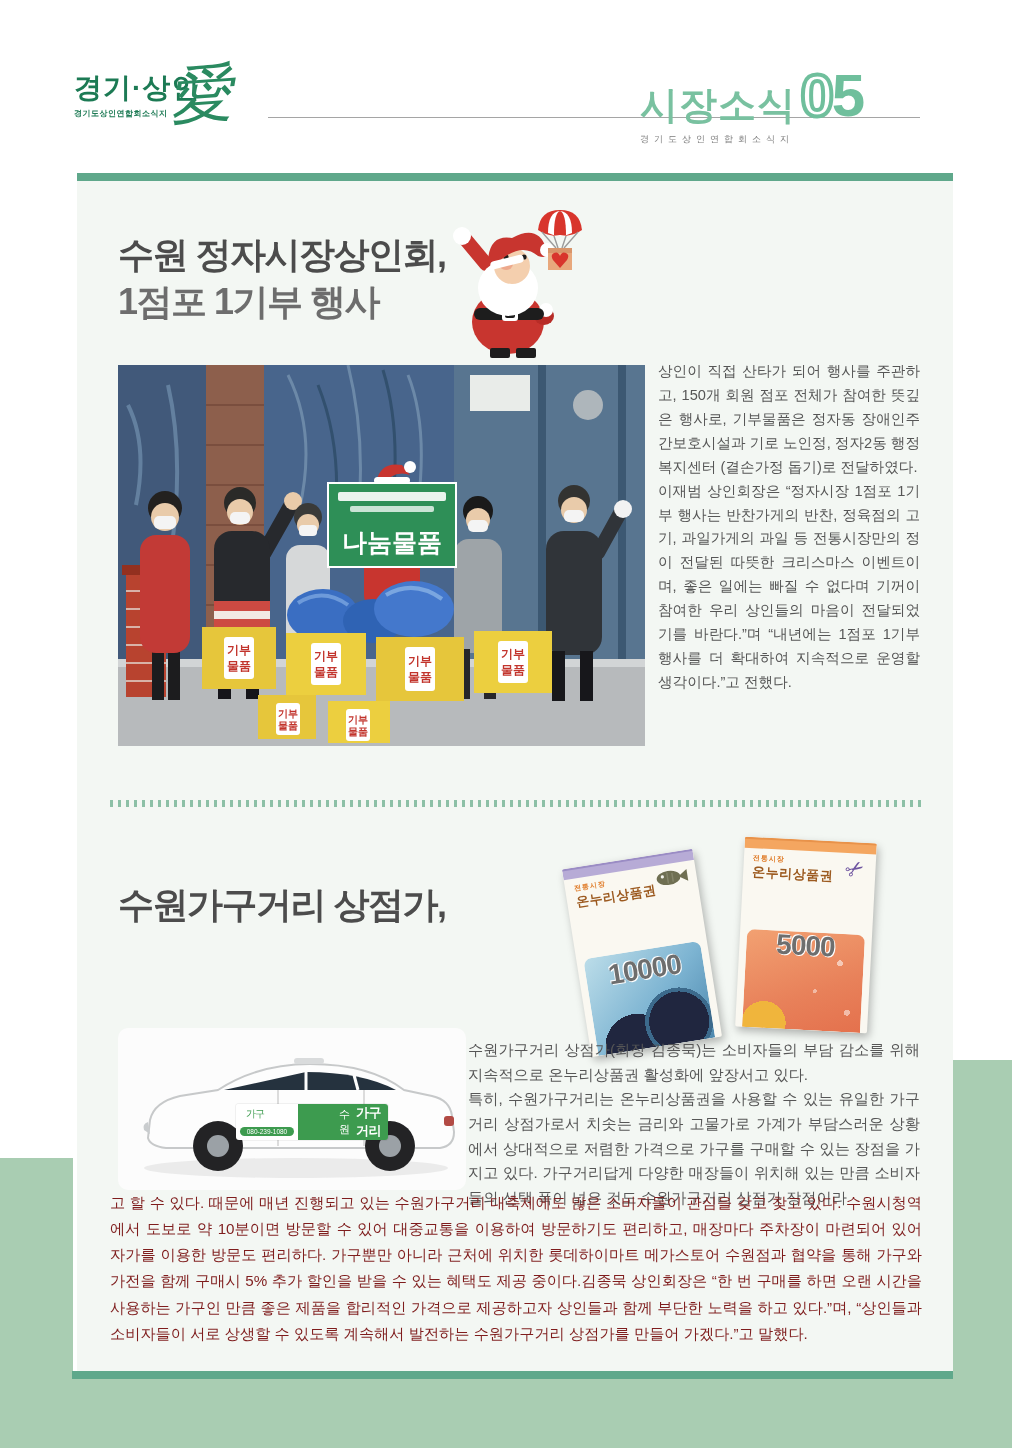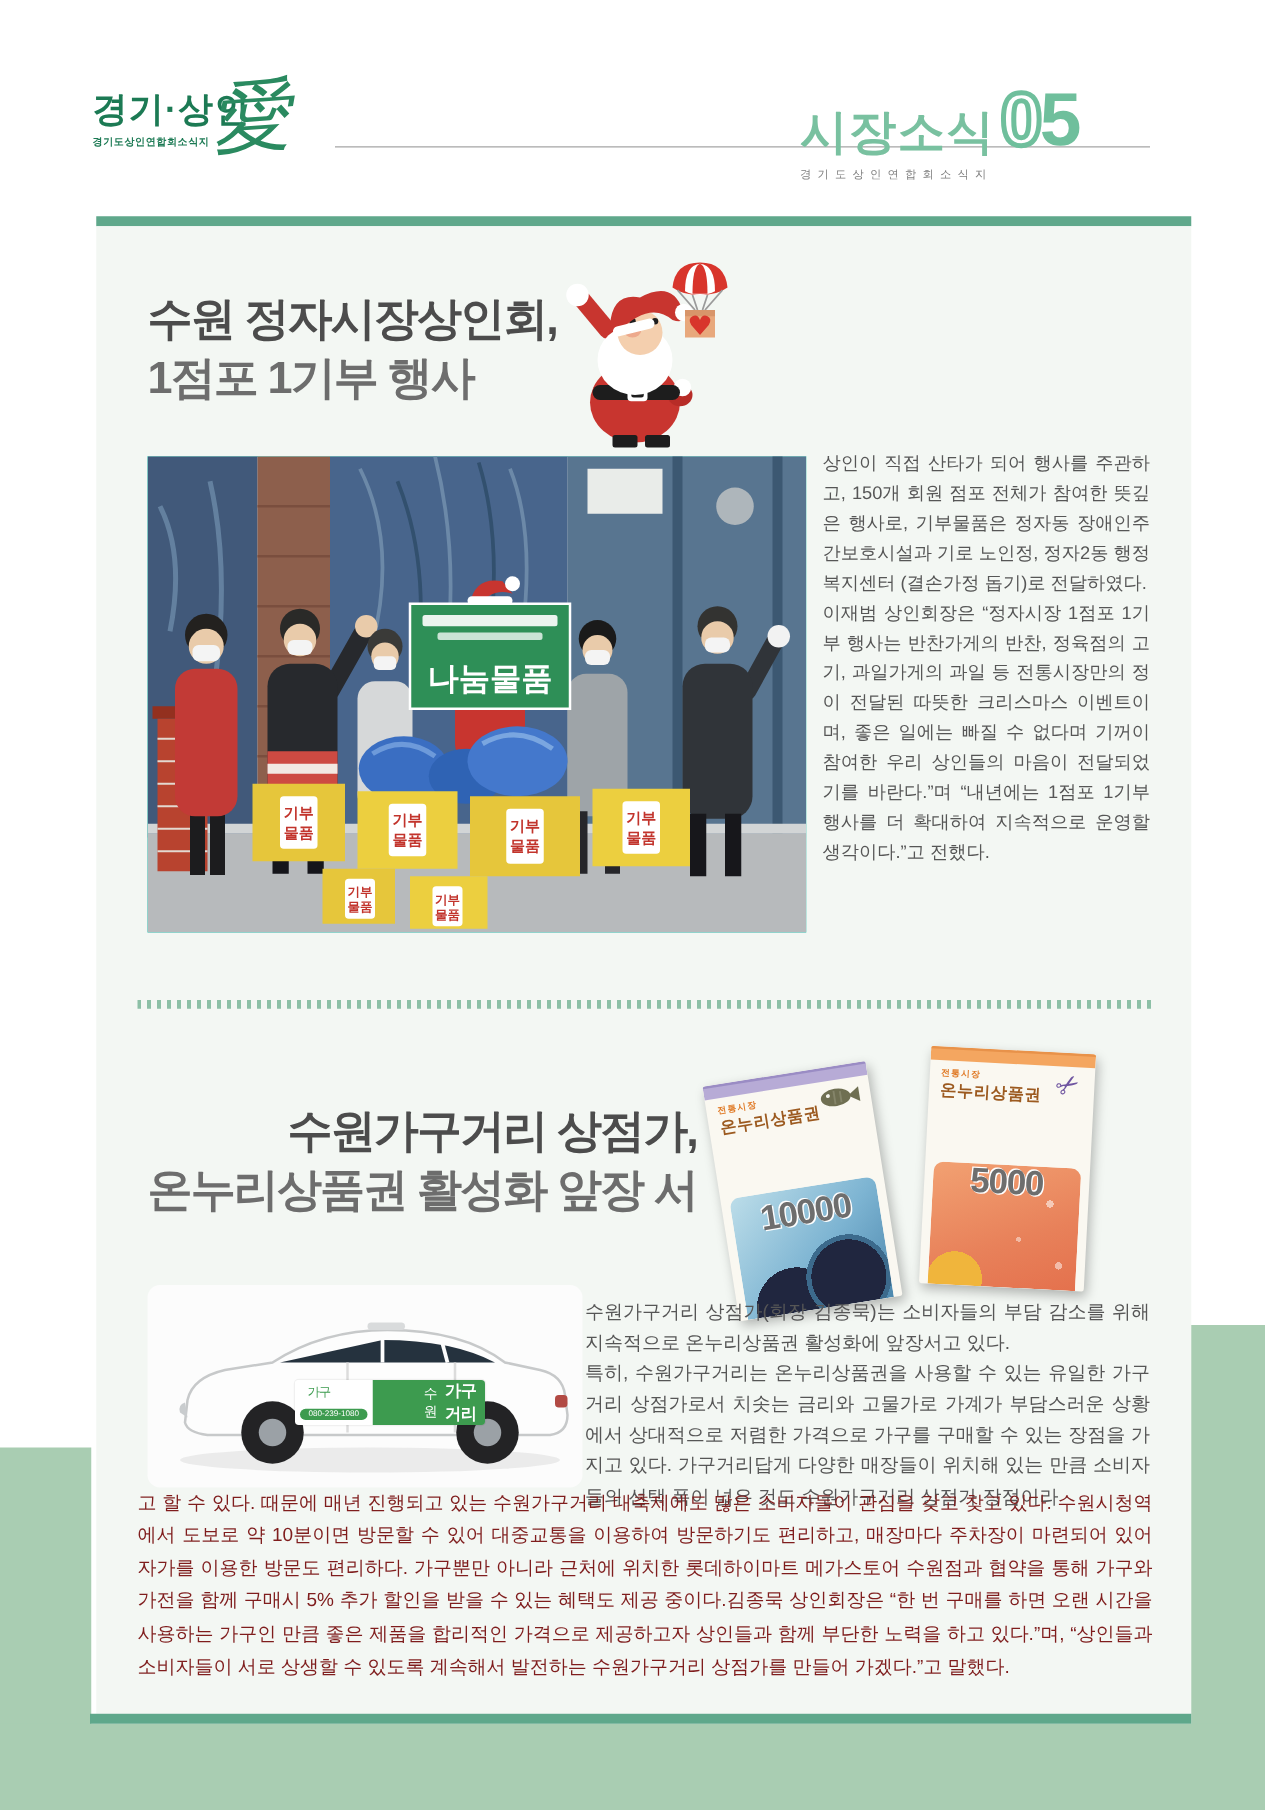--- a/index.html
+++ b/index.html
@@ -38,21 +38,21 @@
   .body-col1{position:absolute;left:658px;top:360px;width:262px;font-size:14.6px;line-height:1.64;color:#565656;text-align:justify;}
   .body-col1 p{margin:0;}
   .body-col2{position:absolute;left:468px;top:1038px;width:452px;font-size:15.2px;line-height:1.62;color:#565656;text-align:justify;}
   .body-col2 p{margin:0;}
   .body-full{position:absolute;left:110px;top:1190px;width:812px;font-size:15.2px;line-height:1.72;color:#7f1d1d;text-align:justify;}
   .body-full p{margin:0;}
   
   .dotted-sep{position:absolute;left:110px;top:800px;width:812px;height:7px;
     background:repeating-linear-gradient(90deg,#8cc0a6 0 3px,transparent 3px 8px);}
   
-  .photo1{position:absolute;left:118px;top:365px;width:527px;height:381px;overflow:hidden;background:#14b8a6;}
+  .photo1{position:absolute;left:118px;top:365px;width:527px;height:381px;overflow:hidden;background:#7dd3fc;}
   
   .santa{position:absolute;left:450px;top:214px;width:110px;height:148px;}
   .chute{position:absolute;left:534px;top:208px;width:52px;height:66px;}
   
   .vouchers{position:absolute;left:560px;top:836px;width:360px;height:196px;}
   .voucher{position:absolute;width:132px;height:190px;background:#faf8f1;border-radius:2px;
     box-shadow:2px 4px 9px rgba(0,0,0,.28);overflow:hidden;}
   .v1{left:16px;top:22px;transform:rotate(-9deg);}
   .v2{left:180px;top:4px;transform:rotate(3deg);}
   .v-top{height:9px;}
@@ -324,21 +324,20 @@
         <div class="v-name">온누리상품권</div>
       </div>
       <span class="v-scissors">✂</span>
       <div class="v-value">5000</div>
       <div class="v-img"></div>
     </div>
   </div>
 
   <div class="a2-title">
     <div class="t-bold">수원가구거리 상점가,</div>
-    <div class="t-light">온누리상품권 활성화 앞장 서</div>
   </div>
 
   <div class="car-box">
     <svg viewBox="0 0 348 162" width="348" height="162">
       <ellipse cx="178" cy="140" rx="152" ry="10" fill="#ebebeb"></ellipse>
       <path d="M30,110 L32,92 Q36,74 62,68 L100,62 Q140,36 192,36 Q252,36 286,62 L314,68 Q332,72 334,88 L336,104 Q336,118 322,120 L48,120 Q32,118 30,110 Z" fill="#fdfdfd" stroke="#c7c9ca" stroke-width="2"></path>
       <path d="M106,62 L188,44 Q244,44 278,62 Z" fill="#25323e"></path>
       <line x1="188" y1="44" x2="188" y2="62" stroke="#fdfdfd" stroke-width="3"></line>
       <line x1="236" y1="47" x2="240" y2="62" stroke="#fdfdfd" stroke-width="3"></line>
       <line x1="160" y1="62" x2="160" y2="118" stroke="#dcdcdc" stroke-width="2"></line>

